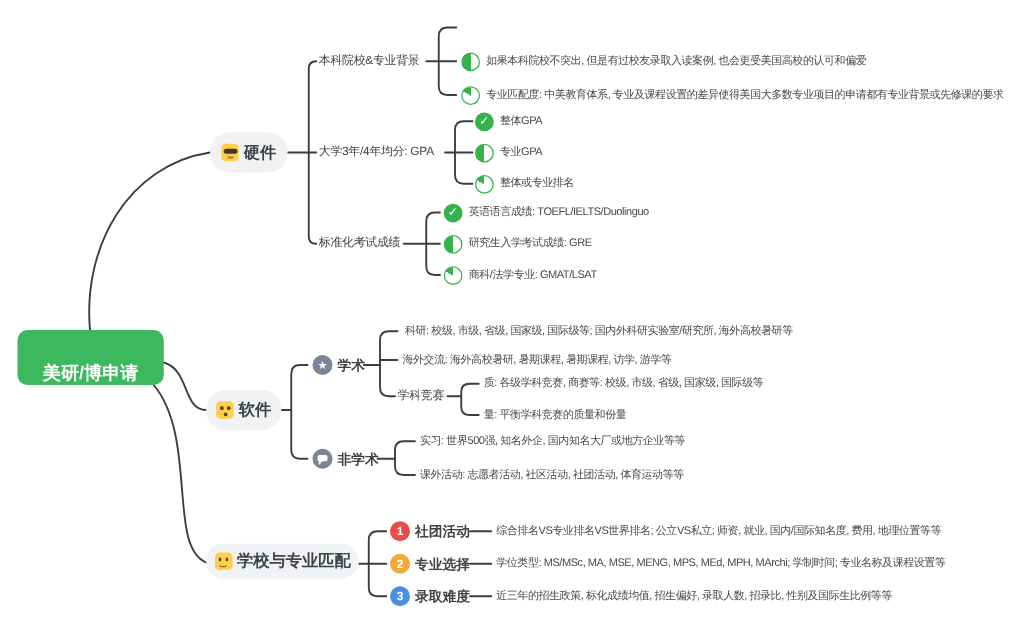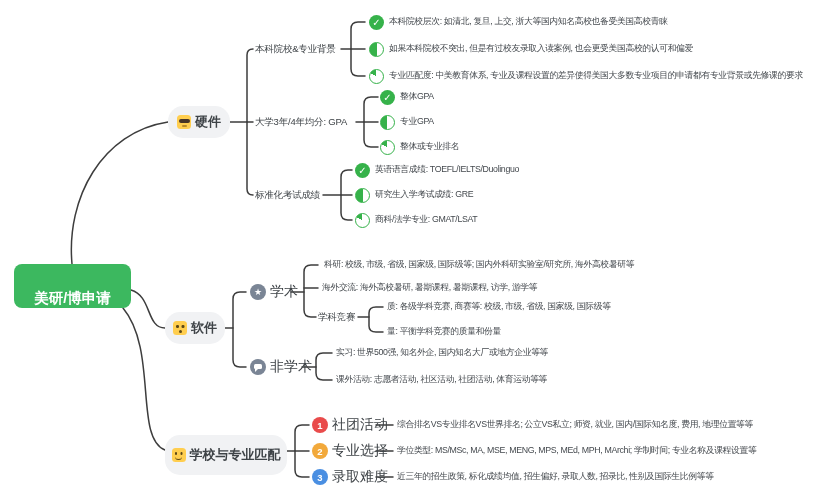--- a/index.html
+++ b/index.html
@@ -6,21 +6,21 @@
   .canvas{position:relative;width:824px;height:500px;background:#fff;overflow:hidden;
           font-family:"Liberation Sans","DejaVu Sans",sans-serif;}
   .canvas svg{position:absolute;left:0;top:0;}
   .node{position:absolute;background:#F1F2F4;border-radius:15px;display:flex;align-items:center;
         justify-content:center;gap:4px;font-size:13px;font-weight:600;color:#3E4347;white-space:nowrap;}
   .root-node{background:#3CB85F;color:#fff;font-size:14.5px;font-weight:700;border-radius:8px;align-items:flex-end;}
   .glabel{position:absolute;font-size:9.5px;letter-spacing:-0.2px;color:#3E4347;line-height:14px;white-space:nowrap;}
   .leaf{position:absolute;display:flex;align-items:center;height:16px;gap:5px;white-space:nowrap;}
   .leaf-text{font-size:8.8px;letter-spacing:-0.35px;color:#44494E;white-space:nowrap;}
   .subnode{position:absolute;display:flex;align-items:center;height:16px;gap:4px;white-space:nowrap;}
-  .sublabel{font-size:14px;font-weight:400;color:#3E4347;white-space:nowrap;}
+  .sublabel{font-size:11px;font-weight:700;color:#3E4347;white-space:nowrap;}
   
   .li{width:15px;height:15px;border-radius:50%;flex:none;position:relative;box-sizing:border-box;}
   .icon-check{background:#36B24A;}
   .icon-check::before{content:"\2713";position:absolute;inset:0;color:#fff;font-size:10px;font-weight:bold;
                       line-height:15px;text-align:center;}
   .icon-half{border:1.5px solid #36B24A;background:linear-gradient(90deg,#36B24A 0 50%,#fff 50%);}
   .icon-pie{border:1.5px solid #36B24A;background:conic-gradient(#fff 0 300deg,#36B24A 300deg 360deg);}
   
   .ci{width:16px;height:16px;border-radius:50%;flex:none;position:relative;}
   .icon-star{background:#7A8595;}
@@ -94,33 +94,29 @@
   </div>
 
   <div class="node" style="left:168px;top:106px;width:62px;height:32px">
     <span class="face face-cool"></span>
     <span>硬件</span>
   </div>
   <div class="node" style="left:165px;top:312px;width:60px;height:32px">
     <span class="face face-surprised"></span>
     <span>软件</span>
   </div>
-  <div class="node" style="left:165px;top:435px;width:122px;height:40px">
+  <div class="node" style="left:165px;top:435px;width:122px;height:28px">
     <span class="face face-smile"></span>
     <span>学校与专业匹配</span>
   </div>
 
   <div class="glabel" style="left:255px;top:42px">本科院校&amp;专业背景</div>
   <div class="glabel" style="left:255px;top:115px">大学3年/4年均分: GPA</div>
   <div class="glabel" style="left:255px;top:188px">标准化考试成绩</div>
 
-  <div class="leaf" style="left:369px;top:14px">
-    <span class="li icon-check"></span>
-    <span class="leaf-text">本科院校层次: 如清北, 复旦, 上交, 浙大等国内知名高校也备受美国高校青睐</span>
-  </div>
   <div class="leaf" style="left:369px;top:41px">
     <span class="li icon-half"></span>
     <span class="leaf-text">如果本科院校不突出, 但是有过校友录取入读案例, 也会更受美国高校的认可和偏爱</span>
   </div>
   <div class="leaf" style="left:369px;top:68px">
     <span class="li icon-pie"></span>
     <span class="leaf-text">专业匹配度: 中美教育体系, 专业及课程设置的差异使得美国大多数专业项目的申请都有专业背景或先修课的要求</span>
   </div>
 
   <div class="leaf" style="left:380px;top:89px">

